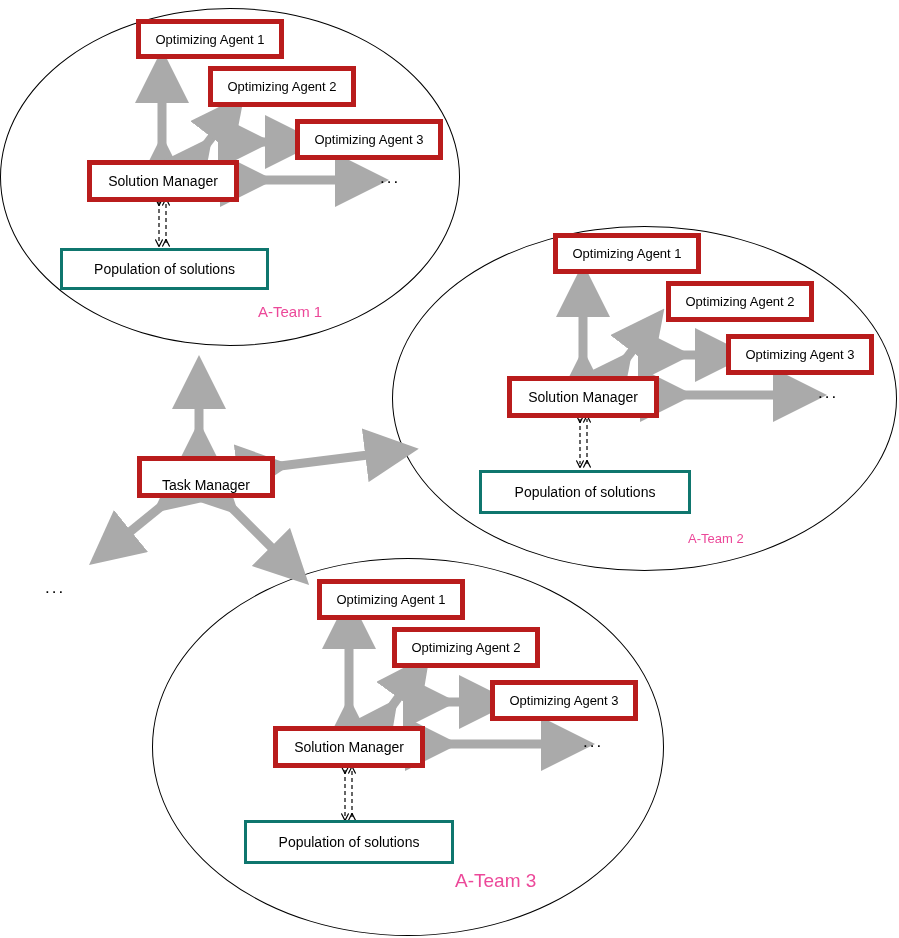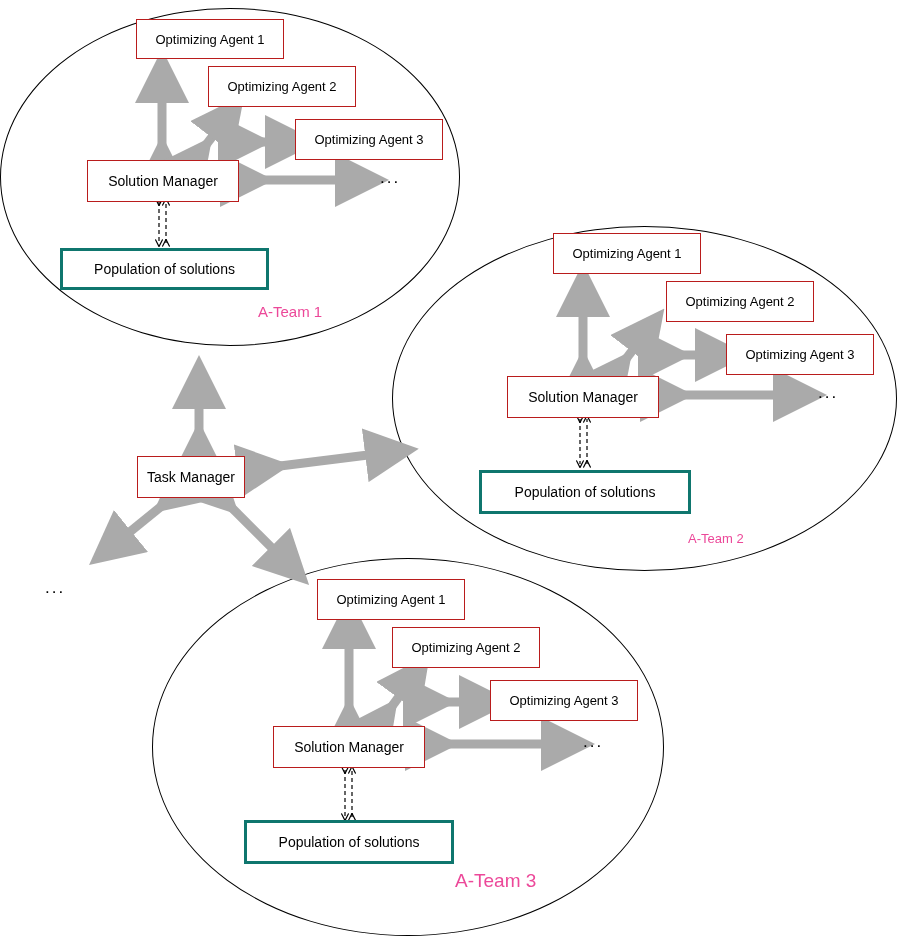--- a/index.html
+++ b/index.html
@@ -18,21 +18,21 @@
   .ellipse {
     position: absolute;
     border: 1px solid #000000;
     border-radius: 50%;
     box-sizing: border-box;
     background: transparent;
   }
   .node {
     position: absolute;
     box-sizing: border-box;
-    border: 1px solid #b91c1c;
+    border: 5px solid #b91c1c;
     background: #ffffff;
     display: flex;
     align-items: center;
     justify-content: center;
     color: #000000;
     white-space: nowrap;
   }
   .node.thick {
     border: 3px solid #0f766e;
   }
@@ -160,18 +160,18 @@
   </div>
   <div class="node" style="left:273px; top:726px; width:152px; height:42px; font-size:14px;">
     <span>Solution Manager</span>
   </div>
   <div class="node thick" style="left:244px; top:820px; width:210px; height:44px; font-size:14px;">
     <span>Population of solutions</span>
   </div>
   <div class="dots" style="left:583px; top:732px; font-size:17px;">...</div>
   <div class="label" style="left:455px; top:870px; font-size:19px;">A-Team 3</div>
 
-  <div class="node" style="left:137px; top:456px; width:108px; height:42px; font-size:14px;">
+  <div class="node" style="left:137px; top:456px; width:138px; height:42px; font-size:14px;align-items:flex-end;">
     <span>Task Manager</span>
   </div>
   <div class="dots" style="left:45px; top:578px; font-size:17px;">...</div>
 
 </div>
 
 </body></html>

